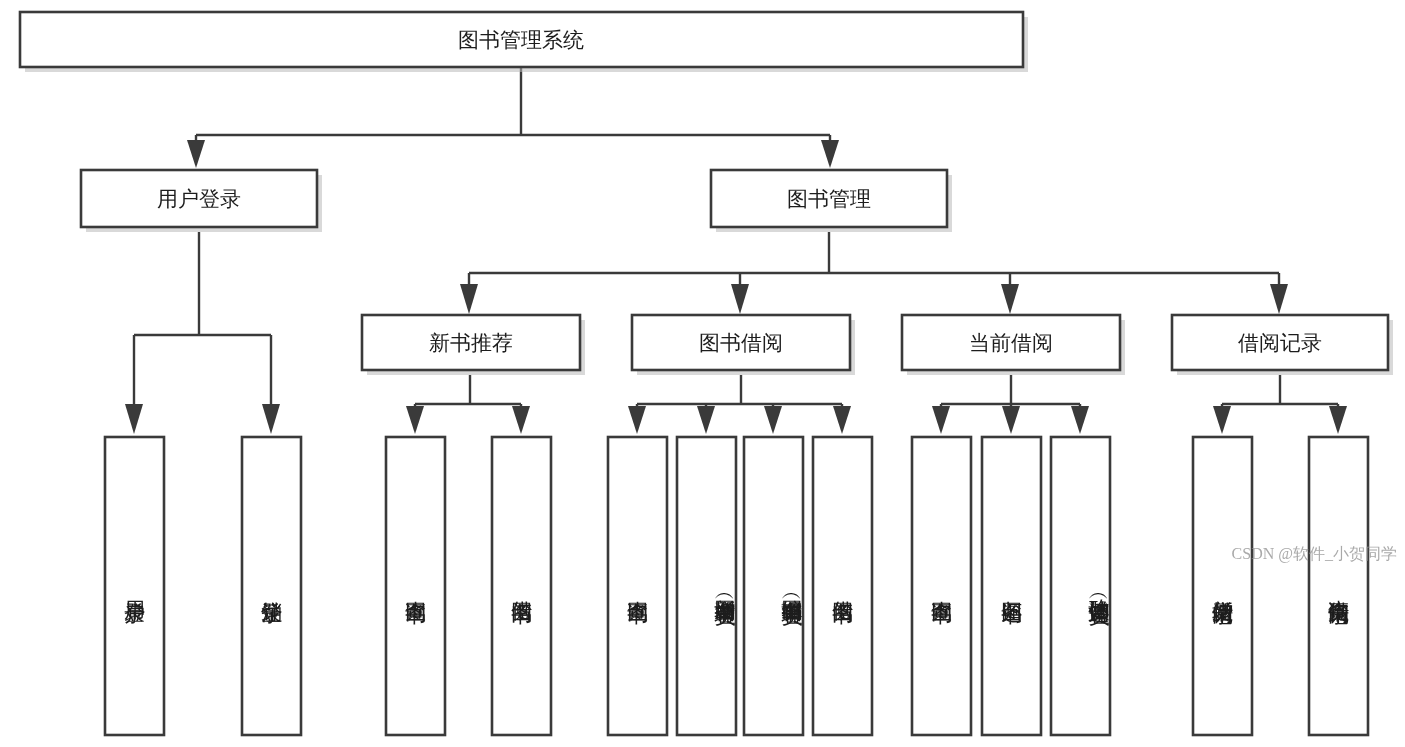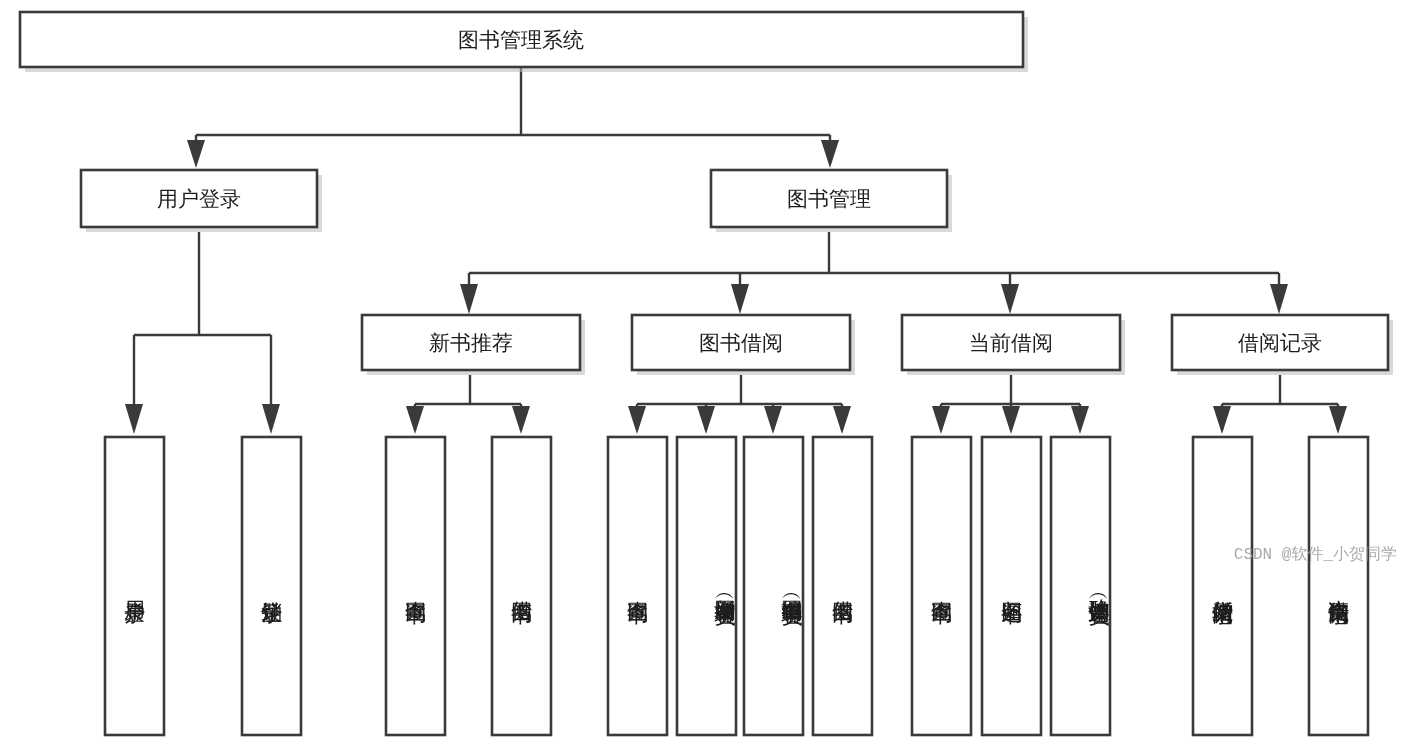--- a/index.html
+++ b/index.html
@@ -64,21 +64,21 @@
     color: #1d1d1d;
     letter-spacing: 1px;
     text-align: center;
     white-space: nowrap;
     pointer-events: none;
   }
   .watermark {
     position: absolute;
     right: 8px;
     bottom: 6px;
-    font-family: Liberation Mono, monospace;
+    font-family: Liberation Serif, serif;
     font-size: 16px;
     color: #9b9b9b;
     opacity: 0.85;
     white-space: nowrap;
     user-select: none;
   }
 </style>
 </head>
 <body>
 

